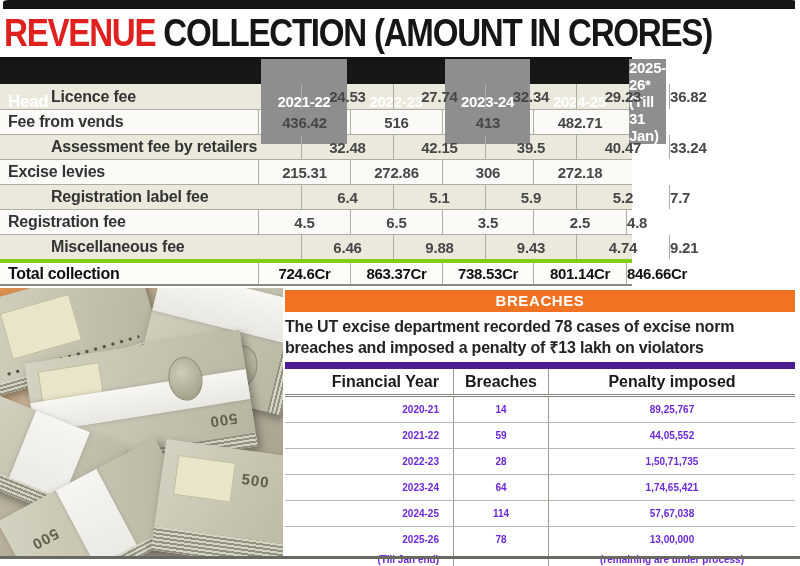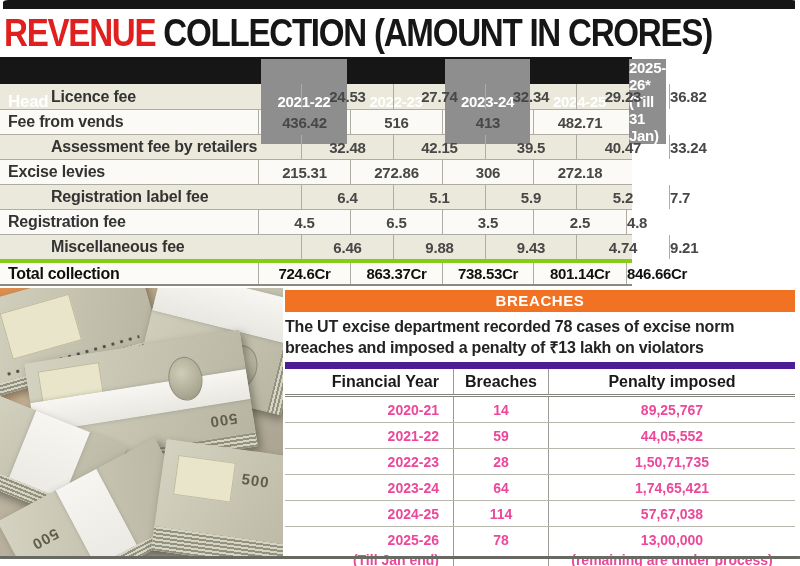--- a/index.html
+++ b/index.html
@@ -52,21 +52,21 @@
   .nval.flip { transform:rotate(180deg); }
 
   
   .breaches { flex:1; padding:2px 5px 0 2px; }
   .banner { height:22px; background:var(--banner-orange,#f07222); color:#fff; font-weight:bold; font-size:15px; letter-spacing:.6px; text-align:center; line-height:22px; }
   .intro { margin-top:4px; font-size:16px; line-height:21px; font-weight:bold; color:#232323; letter-spacing:-0.2px; }
 
   .btable { margin-top:4px; border-top:7px solid #4c1d95; }
   .bt-header, .bt-row { display:grid; grid-template-columns:168px 95px 1fr; }
   .bt-header { border-bottom:3px double #84847c; }
-  .bt-cell { font-size:14px; font-weight:bold; color:#ec4899; text-align:center; padding:3px 0 2px; line-height:20px; border-left:1px solid #9b9b93; }
+  .bt-cell { font-size:10px; font-weight:bold; color:#6d28d9; text-align:center; padding:3px 0 2px; line-height:20px; border-left:1px solid #9b9b93; }
   .bt-cell.fy { text-align:right; padding-right:14px; border-left:none; }
   .bt-header .bt-cell { color:#191919; font-size:16px; }
   .bt-row { border-top:1px solid #b7b7ae; }
   .bt-row:first-of-type { border-top:none; }
   .sub { display:block; }
 </style>
 </head>
 <body>
 
 <div class="page">

